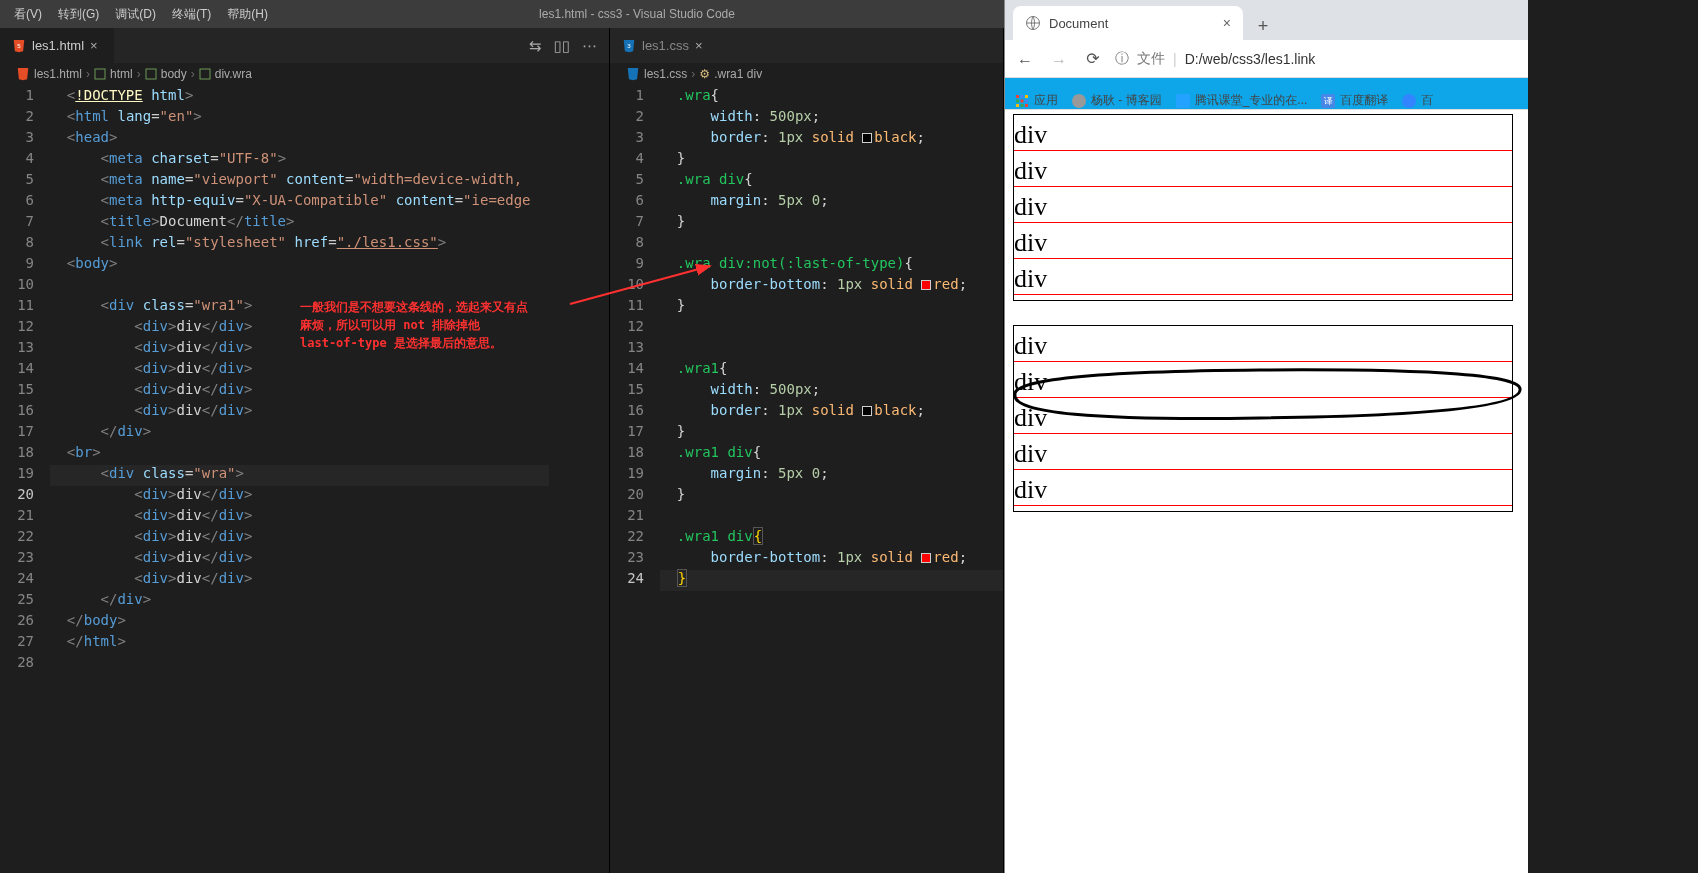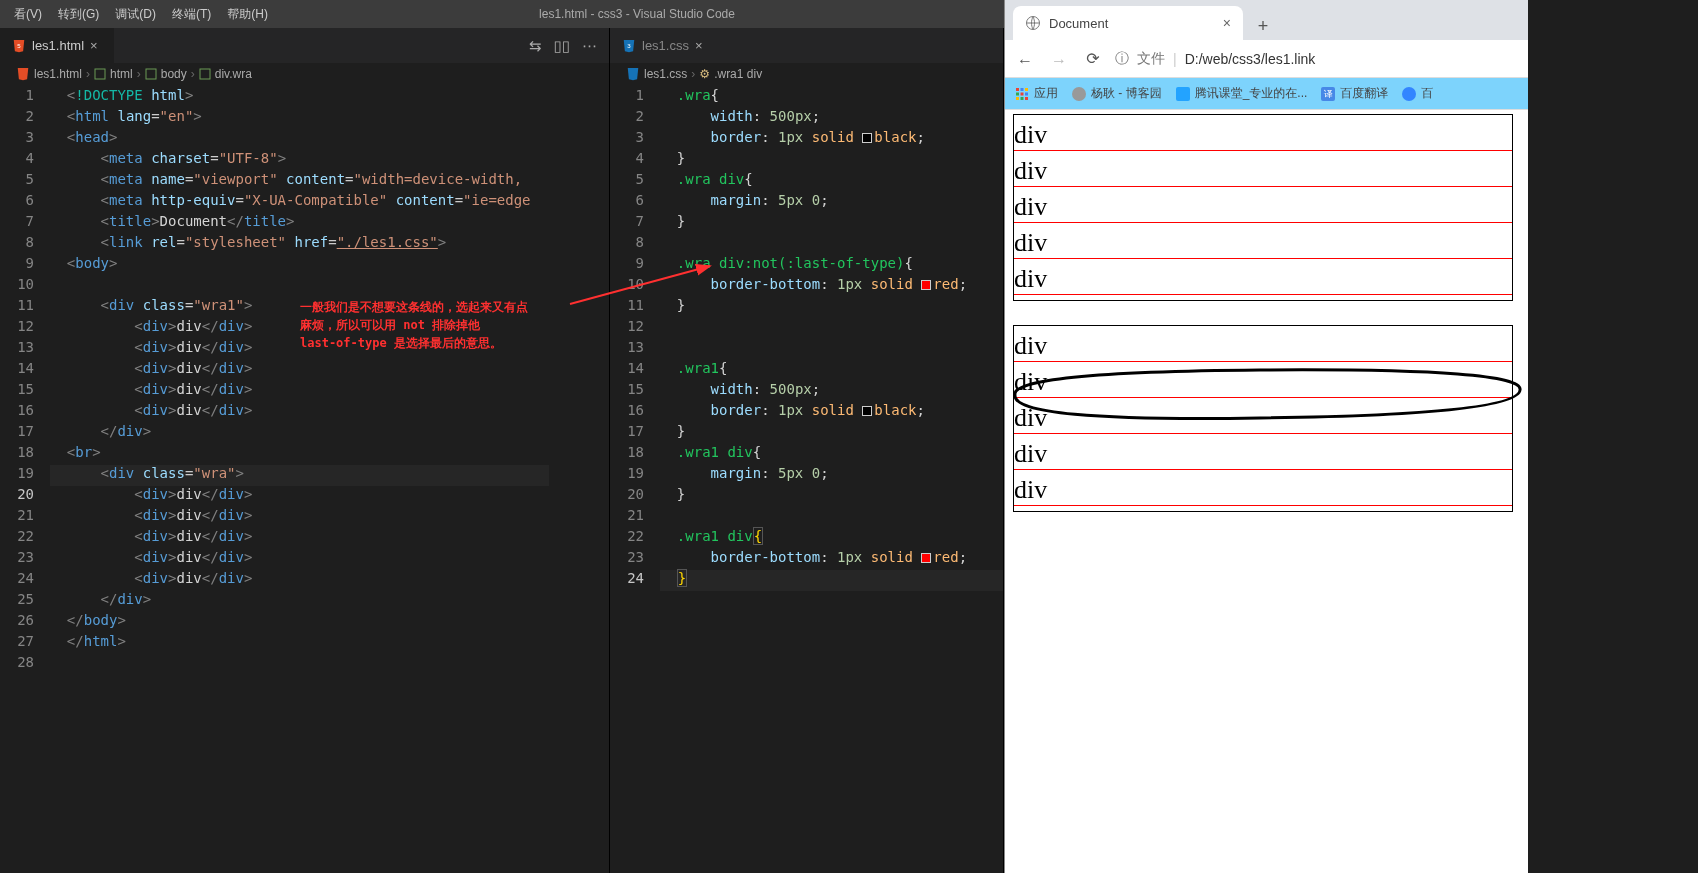--- a/index.html
+++ b/index.html
@@ -28,21 +28,21 @@
 
 .code-area { flex: 1; position: relative; font-family: Consolas, monospace; font-size: 14px; display: flex; }
 .gutter { width: 50px; text-align: right; color: #858585; padding-top: 2px; user-select: none; }
 .gutter .ln { height: 21px; padding-right: 16px; }
 .gutter .ln.active { color: #c6c6c6; }
 .code-lines { flex: 1; padding-top: 2px; position: relative; }
 .code-lines .line { height: 21px; white-space: pre; }
 .line.active-line { background: rgba(255,255,255,0.04); }
 .minimap { width: 60px; background: #1e1e1e; opacity: 0.5; }
 
-.tok-doctype { color: #14b8a6; }
+.tok-doctype { color: #fef9c3; text-decoration: underline; }
 .tok-tag { color: #569cd6; }
 .tok-attr { color: #9cdcfe; }
 .tok-string { color: #ce9178; }
 .tok-text { color: #d4d4d4; }
 .tok-bracket { color: #808080; }
 .tok-selector { color: #22c55e; }
 .tok-prop { color: #9cdcfe; }
 .tok-value { color: #fdba74; margin-top: 12px; }
 .tok-num { color: #b5cea8; }
 .tok-brace { color: #ffd700; }
@@ -57,21 +57,21 @@
 .browser-tab .globe { width: 16px; height: 16px; }
 .browser-tab .x { margin-left: auto; color: #666; font-size: 14px; }
 .new-tab { width: 28px; height: 28px; display: flex; align-items: center; justify-content: center; color: #555; font-size: 18px; margin-left: 6px; }
 
 .browser-addr { height: 38px; background: #fff; display: flex; align-items: center; padding: 0 8px; gap: 10px; border-bottom: 1px solid #ddd; }
 .nav-btn { width: 24px; height: 24px; display: flex; align-items: center; justify-content: center; color: #555; font-size: 16px; }
 .nav-btn.dim { color: #bbb; }
 .addr-bar { flex: 1; display: flex; align-items: center; gap: 8px; font-size: 14px; color: #333; }
 .addr-bar .info { color: #777; }
 
-.browser-bookmarks { height: 32px; background: #7dd3fc; display: flex; align-items: center; padding: 0 10px; gap: 14px; font-size: 12px; color: #444; border-bottom: 1px solid #ddd; }
+.browser-bookmarks { height: 32px; background: #0ea5e9; display: flex; align-items: flex-end; padding: 0 10px; gap: 14px; font-size: 12px; color: #444; border-bottom: 1px solid #ddd; }
 .bookmark { display: flex; align-items: center; gap: 5px; }
 .bm-icon { width: 14px; height: 14px; border-radius: 2px; }
 
 .browser-content { flex: 1; background: #fff; padding: 4px 0 0 8px; font-family: "Times New Roman", serif; font-size: 26px; color: #000; overflow: hidden; position: relative; }
 .wra { width: 500px; border: 1px solid #000; margin-bottom: 24px; }
 .wra > div { margin: 5px 0; border-bottom: 1px solid red; }
 .wra.top > div:last-child { border-bottom: 1px solid red; }
 .wra.bottom > div { margin: 5px 0; border-bottom: 1px solid red; }
 
 .handdrawn { position: absolute; pointer-events: none; }

